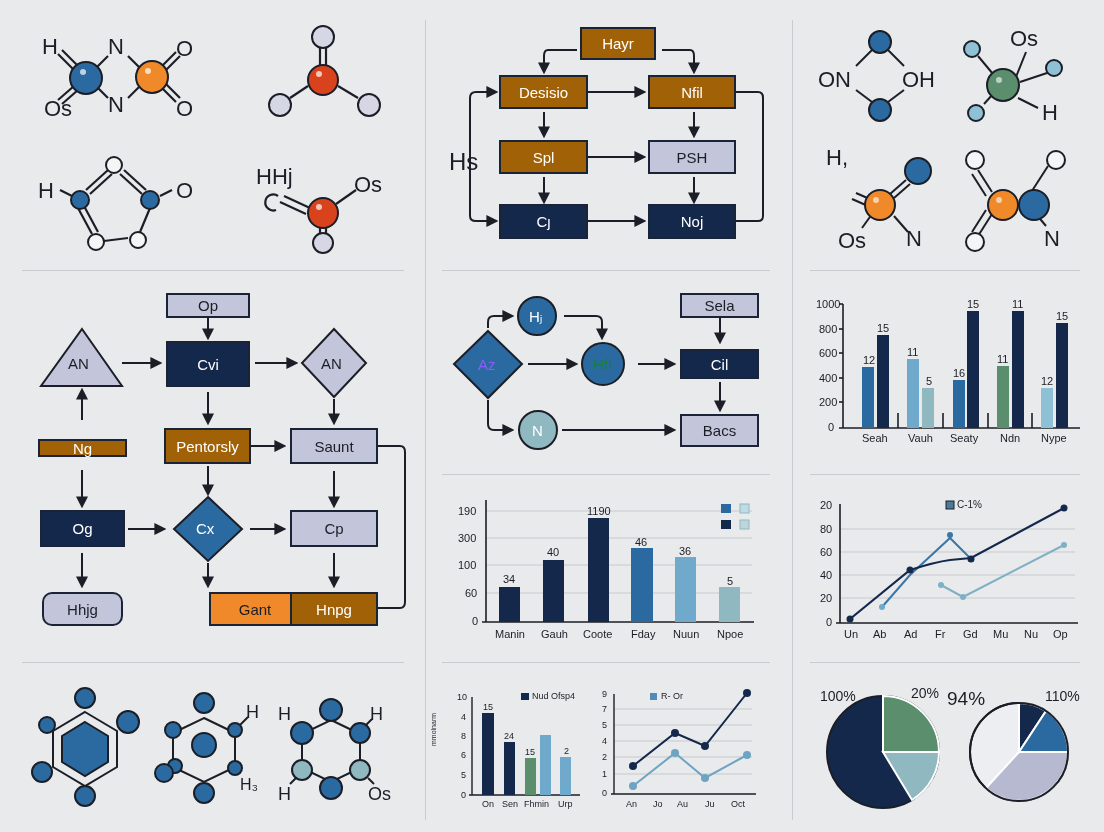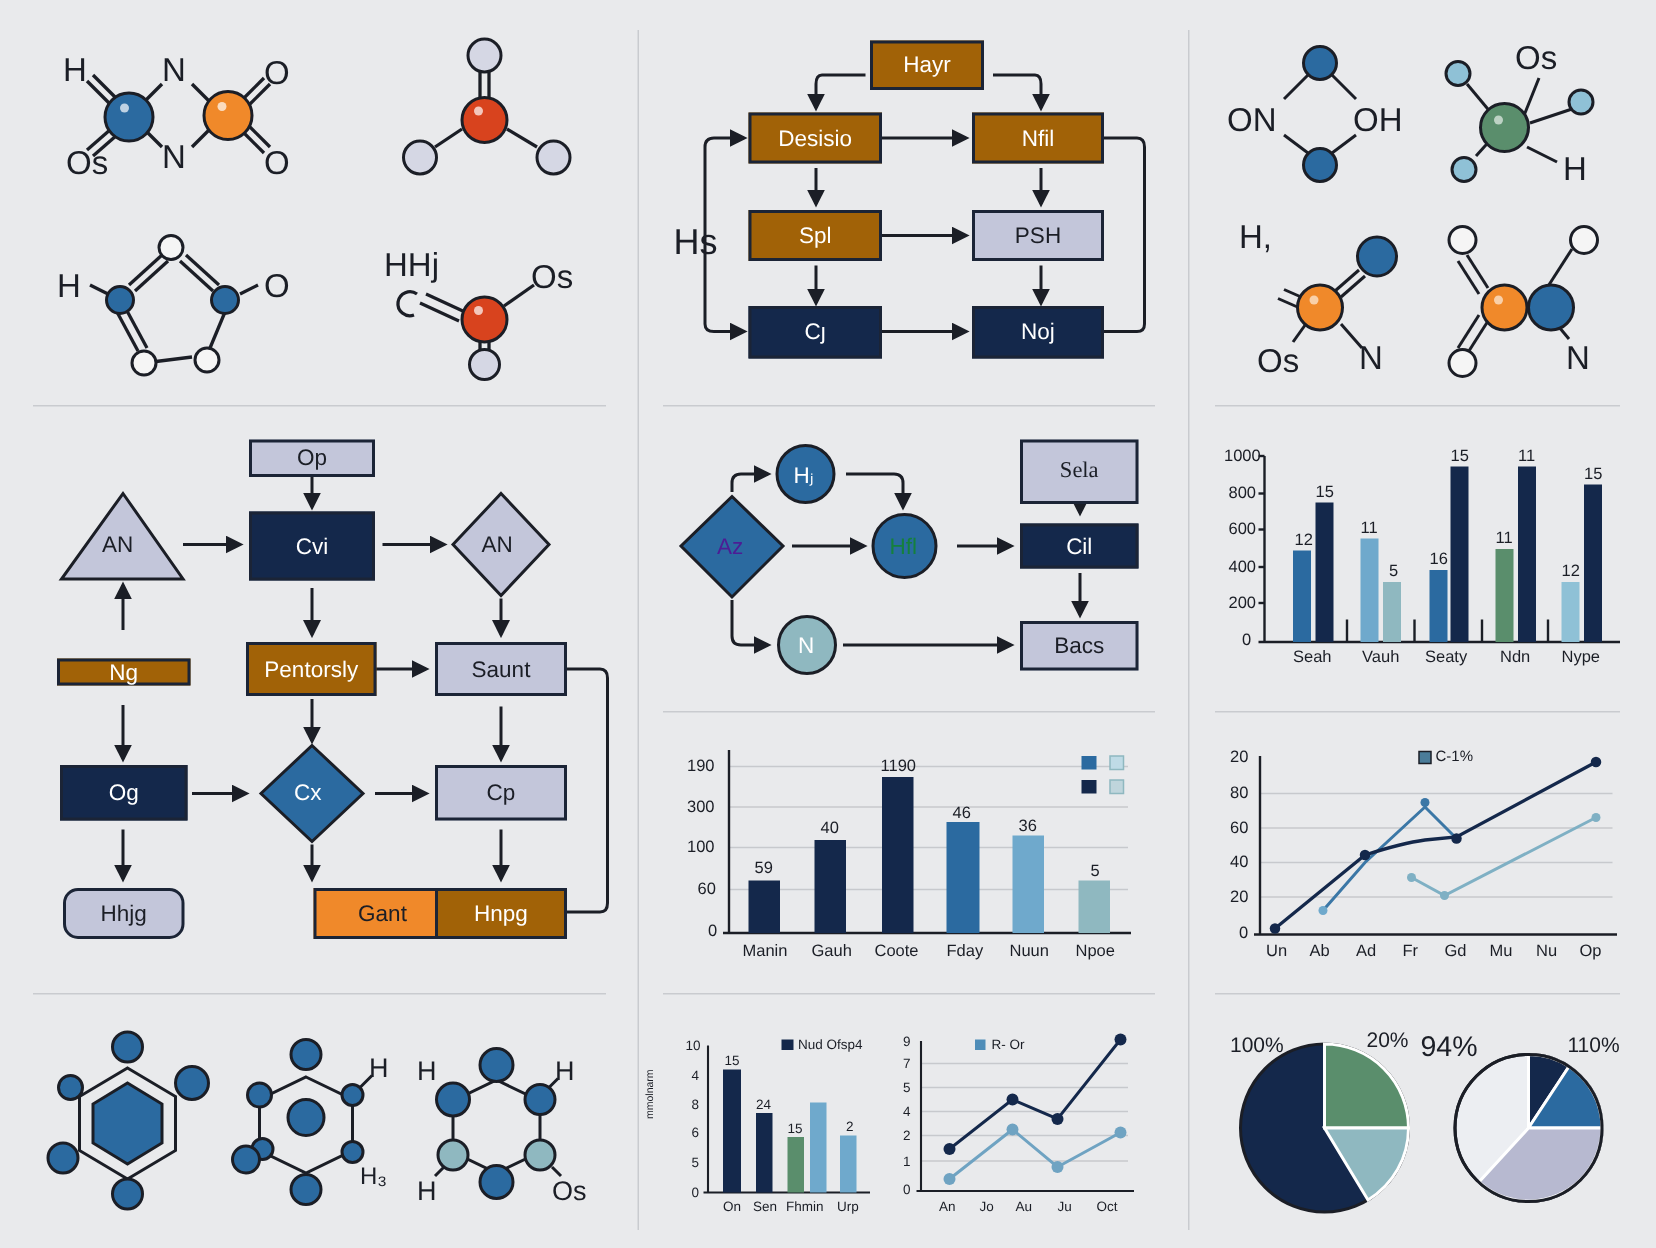--- a/index.html
+++ b/index.html
@@ -271,25 +271,25 @@
     <path d="M488 328 V322 Q488 316 494 316 H512"></path>
     <path d="M564 316 H596 Q602 316 602 322 V338"></path>
     <path d="M528 364 H576"></path>
     <path d="M638 364 H674"></path>
     <path d="M488 400 V424 Q488 430 494 430 H512"></path>
     <path d="M562 430 H674"></path>
     <path d="M720 318 V342"></path>
     <path d="M720 382 V410"></path>
   </g>
 </svg>
-<span class="abs" style="left:478px;top:356px;font-size:15px;color:#4c1d95;">Az</span>
+<span class="abs" style="left:478px;top:356px;font-size:15px;color:#8b5cf6;">Az</span>
 <span class="abs" style="left:529px;top:308px;font-size:15px;color:#fff;">Hⱼ</span>
 <span class="abs" style="left:593px;top:356px;font-size:15px;color:#15803d;">Hfl</span>
 <span class="abs" style="left:532px;top:422px;font-size:15px;color:#fff;">N</span>
-<div class="box light" style="left:680px;top:293px;width:79px;height:43px;font-family:Liberation Serif, serif;">
+<div class="box light" style="left:680px;top:293px;width:79px;height:25px;">
     <span>Sela</span>
   </div>
 <div class="box dark" style="left:680px;top:349px;width:79px;height:30px;">
     <span>Cil</span>
   </div>
 <div class="box light" style="left:680px;top:414px;width:79px;height:33px;">
     <span>Bacs</span>
   </div>
 
 <svg style="left:0;top:0;" width="1104" height="480">
@@ -359,21 +359,21 @@
   <rect x="721" y="504" width="10" height="9" fill="#2b6aa0"></rect>
   <rect x="740" y="504" width="9" height="9" fill="#bfdbe6" stroke="#8fb8c0" stroke-width="1"></rect>
   <rect x="721" y="520" width="10" height="9" fill="#14284b"></rect>
   <rect x="740" y="520" width="9" height="9" fill="#bfd5dc" stroke="#8fb8c0" stroke-width="1"></rect>
 </svg>
 <span class="tick" style="left:458px;top:505px;">190</span>
 <span class="tick" style="left:458px;top:532px;">300</span>
 <span class="tick" style="left:458px;top:559px;">100</span>
 <span class="tick" style="left:465px;top:587px;">60</span>
 <span class="tick" style="left:472px;top:615px;">0</span>
-<span class="tick" style="left:503px;top:573px;">59</span>
+<span class="tick" style="left:503px;top:573px;">34</span>
 <span class="tick" style="left:547px;top:546px;">40</span>
 <span class="tick" style="left:587px;top:505px;">1190</span>
 <span class="tick" style="left:635px;top:536px;">46</span>
 <span class="tick" style="left:679px;top:545px;">36</span>
 <span class="tick" style="left:727px;top:575px;">5</span>
 <span class="tick" style="left:495px;top:628px;">Manin</span>
 <span class="tick" style="left:541px;top:628px;">Gauh</span>
 <span class="tick" style="left:583px;top:628px;">Coote</span>
 <span class="tick" style="left:631px;top:628px;">Fday</span>
 <span class="tick" style="left:673px;top:628px;">Nuun</span>

